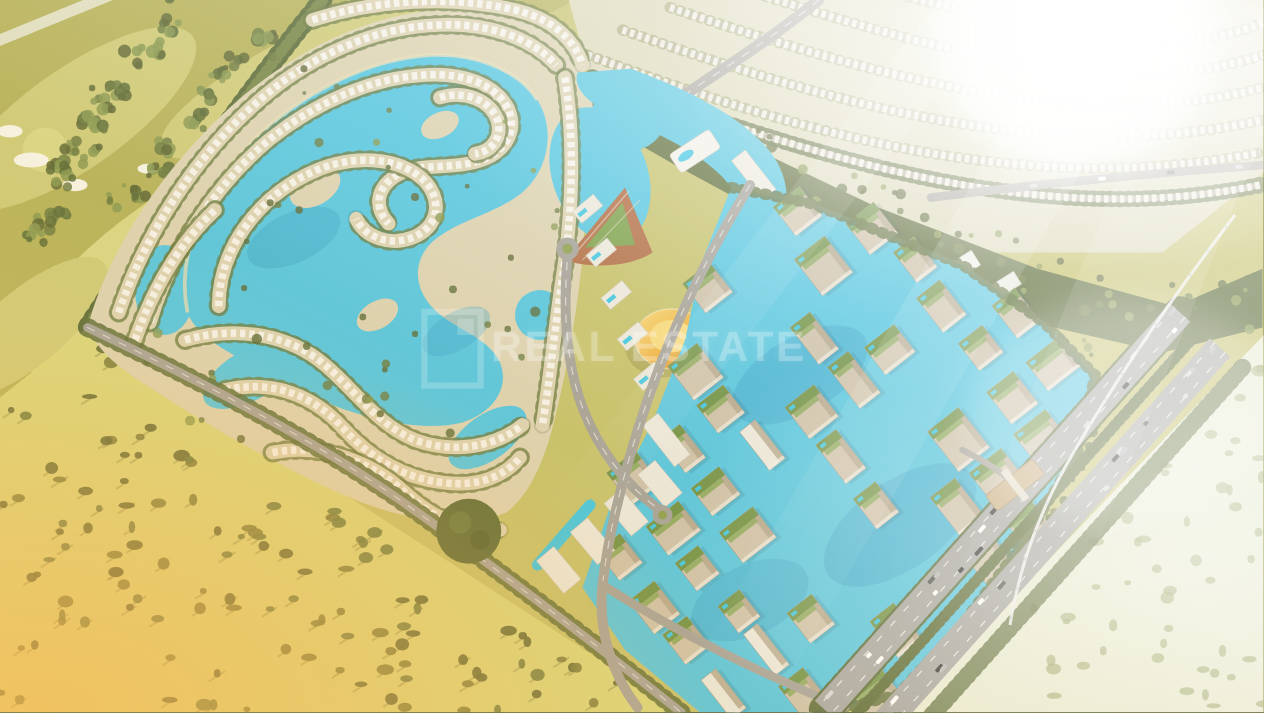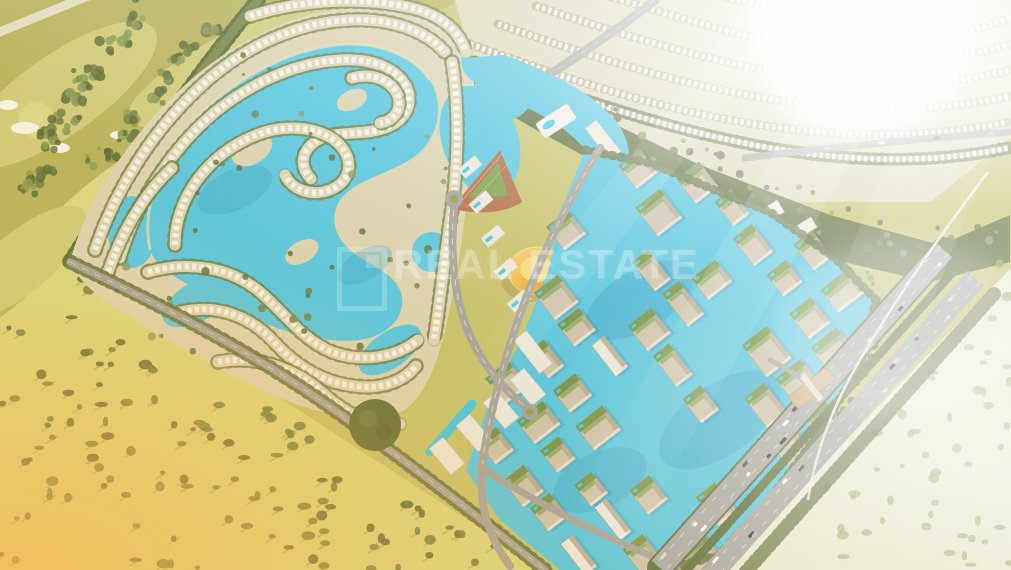--- a/index.html
+++ b/index.html
@@ -16,21 +16,21 @@
   .rd{fill:none;stroke:var(--road);stroke-linecap:round}
   .rd-d{fill:none;stroke:#ffffff;stroke-opacity:.55;stroke-dasharray:6 8;stroke-linecap:round}
   .tr-d{fill:none;stroke:var(--forest);stroke-linecap:round}
   .tr-d2{fill:none;stroke:var(--treeLight);stroke-linecap:round}
   .beach{fill:none;stroke:#e9dcb4;stroke-opacity:.75}
   .prom{fill:none;stroke:#e4dcc2;stroke-opacity:.55}
   
   .wm{position:absolute;color:rgba(255,255,255,.27);font-weight:700;line-height:1;
       letter-spacing:2px;text-shadow:0 0 8px rgba(255,255,255,.14);white-space:nowrap;
       user-select:none}
-  #wm1{left:393px;top:244px;font-size:42px}
+  #wm1{left:393px;top:261px;font-size:34px}
   #wm2{left:393px;top:281px;font-size:34px}
   .wm-logo{position:absolute;left:337px;top:247px;width:50px;height:64px;
            border:5px solid rgba(255,255,255,.22);box-sizing:border-box}
   .wm-logo-mark{position:absolute;right:3px;top:3px;width:13px;height:13px;
                 background:rgba(255,255,255,.20)}
 </style>
 </head>
 <body>
 
 <div class="stage">

